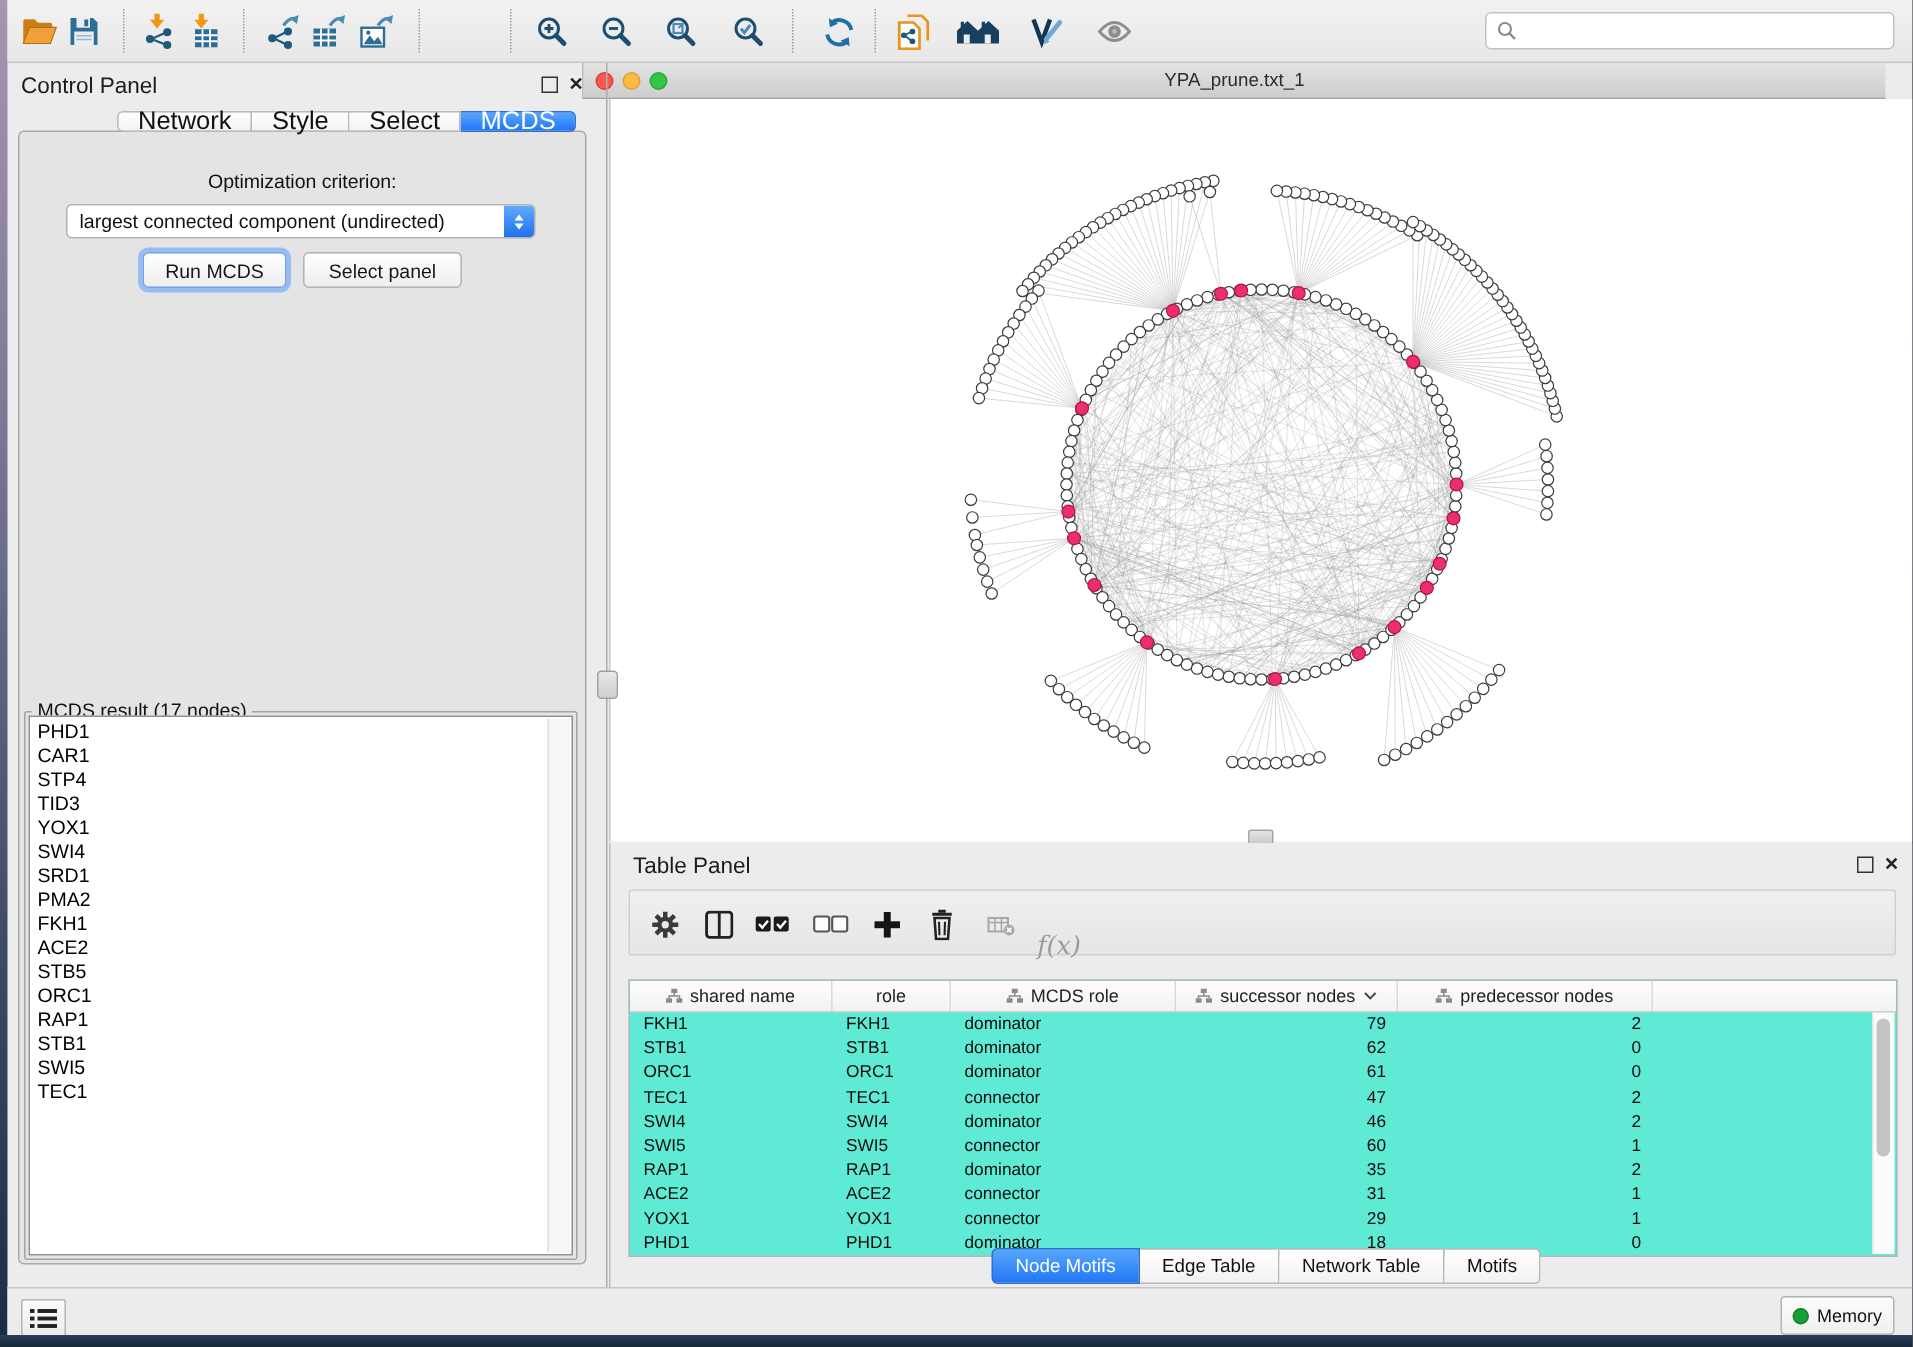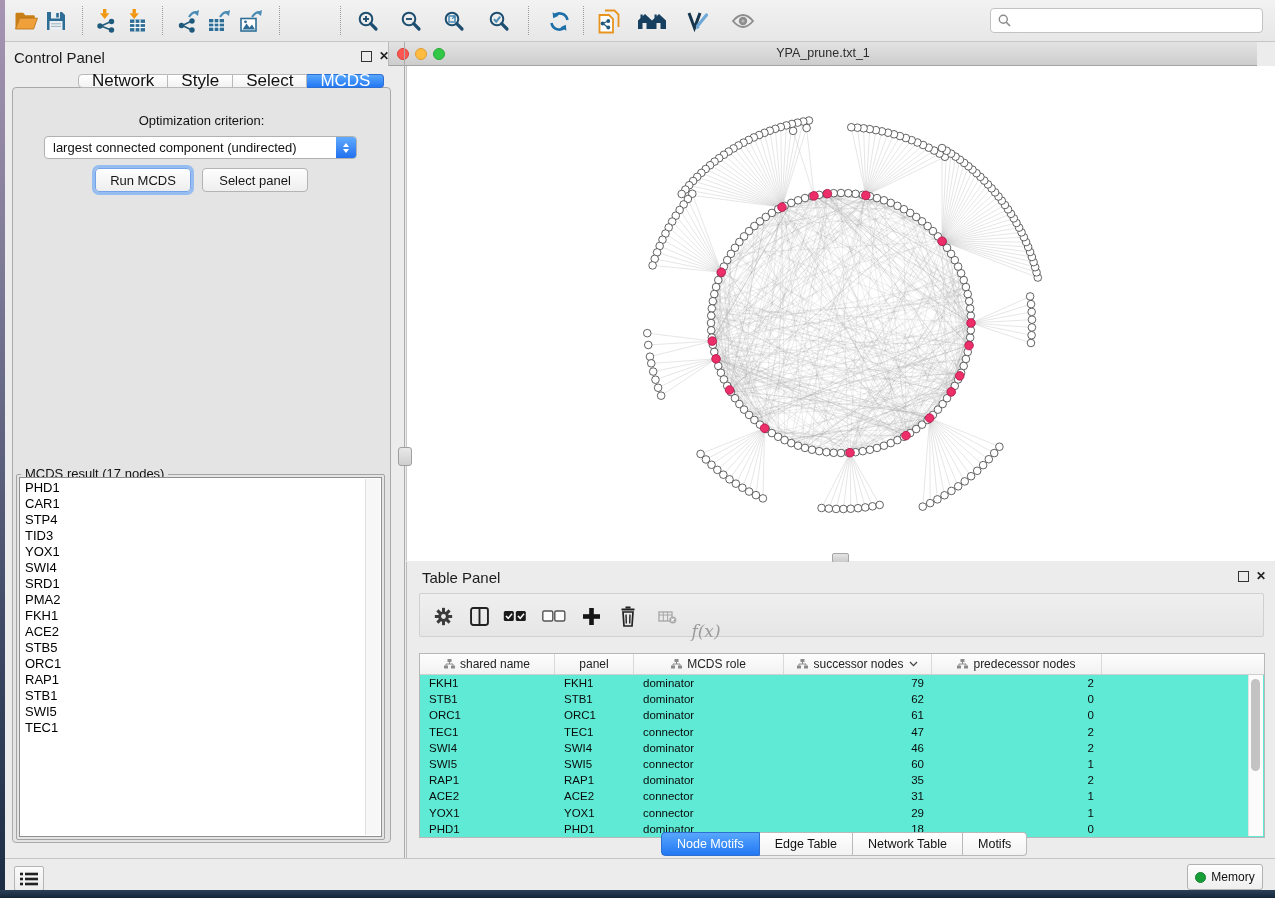--- a/index.html
+++ b/index.html
@@ -1288,21 +1288,21 @@
           <div class="th" style="width: 135px;">
             <svg width="11" height="10" viewBox="0 0 11 10">
               <rect x="3.5" y="0" width="4" height="3" fill="#8a8a8a"></rect>
               <rect x="0" y="6.5" width="4" height="3" fill="#8a8a8a"></rect>
               <rect x="7" y="6.5" width="4" height="3" fill="#8a8a8a"></rect>
               <path d="M5.5 3 v2 M2 6.5 V5 h7 v1.5" stroke="#8a8a8a" fill="none"></path>
             </svg>
             <span>shared name</span>
           </div>
           <div class="th" style="width: 79px;">
-            <span>panel</span>
+            <span>role</span>
           </div>
           <div class="th" style="width: 150px;">
             <svg width="11" height="10" viewBox="0 0 11 10">
               <rect x="3.5" y="0" width="4" height="3" fill="#8a8a8a"></rect>
               <rect x="0" y="6.5" width="4" height="3" fill="#8a8a8a"></rect>
               <rect x="7" y="6.5" width="4" height="3" fill="#8a8a8a"></rect>
               <path d="M5.5 3 v2 M2 6.5 V5 h7 v1.5" stroke="#8a8a8a" fill="none"></path>
             </svg>
             <span>MCDS role</span>
           </div>

